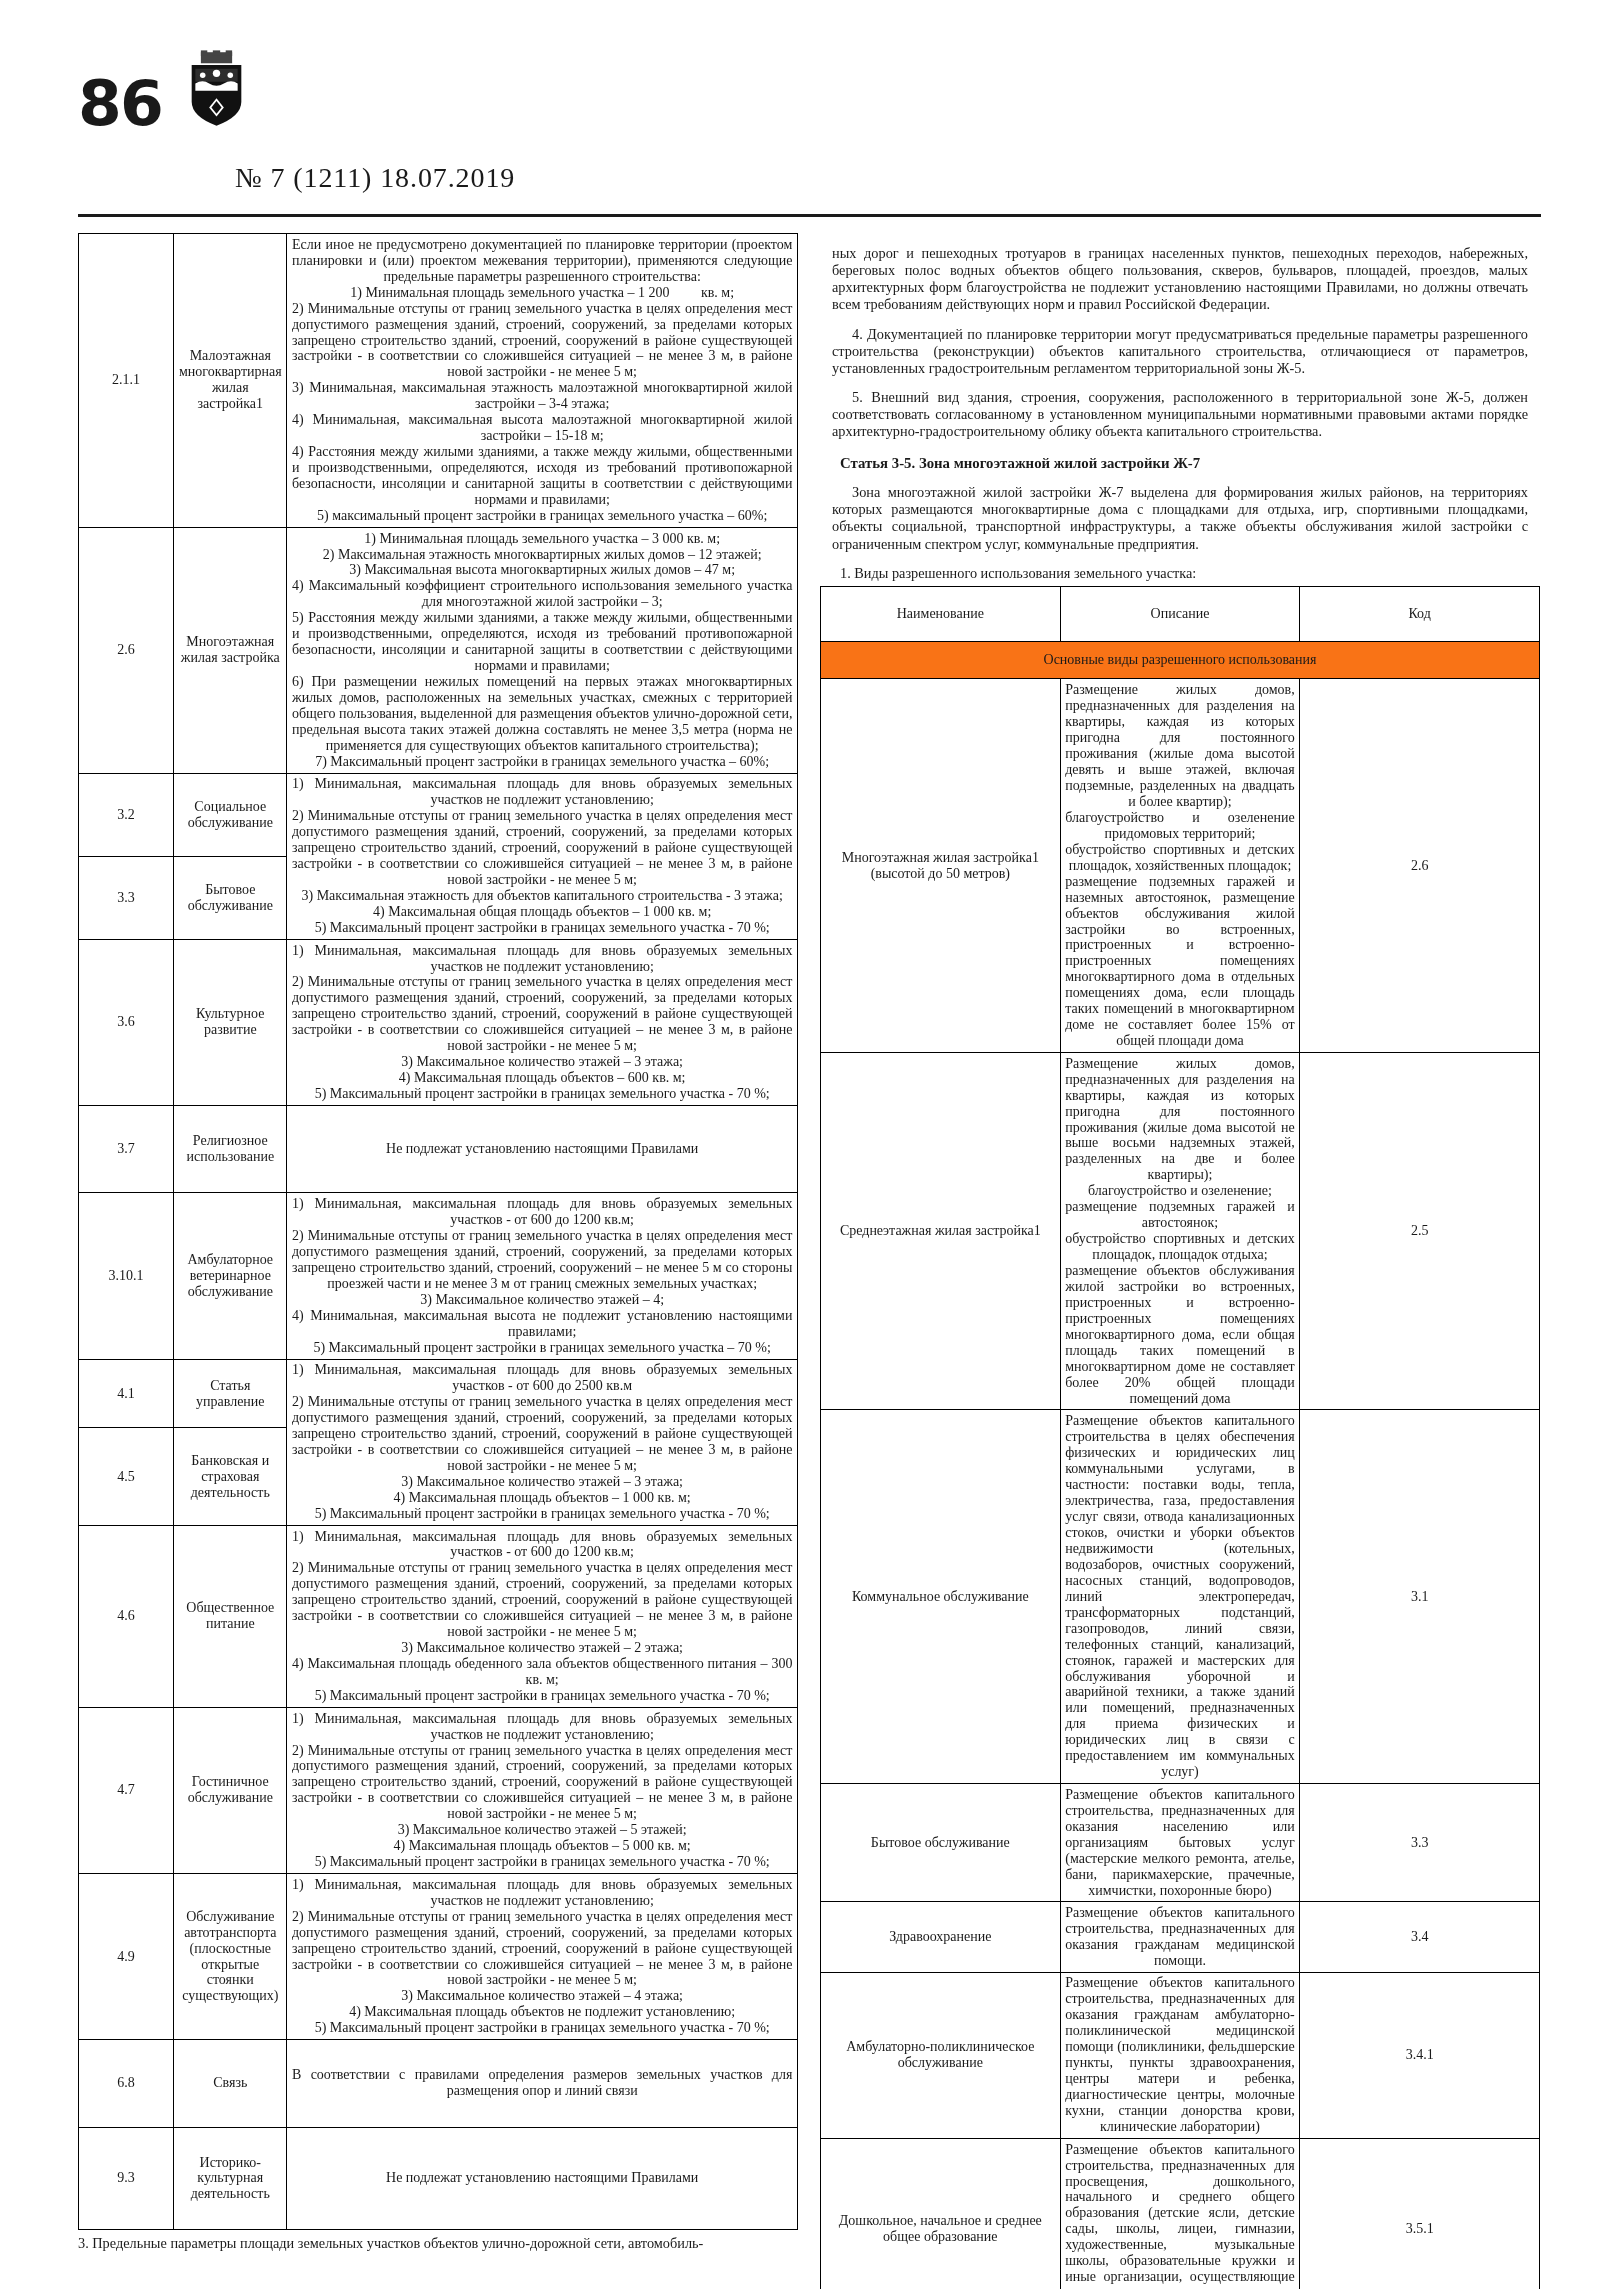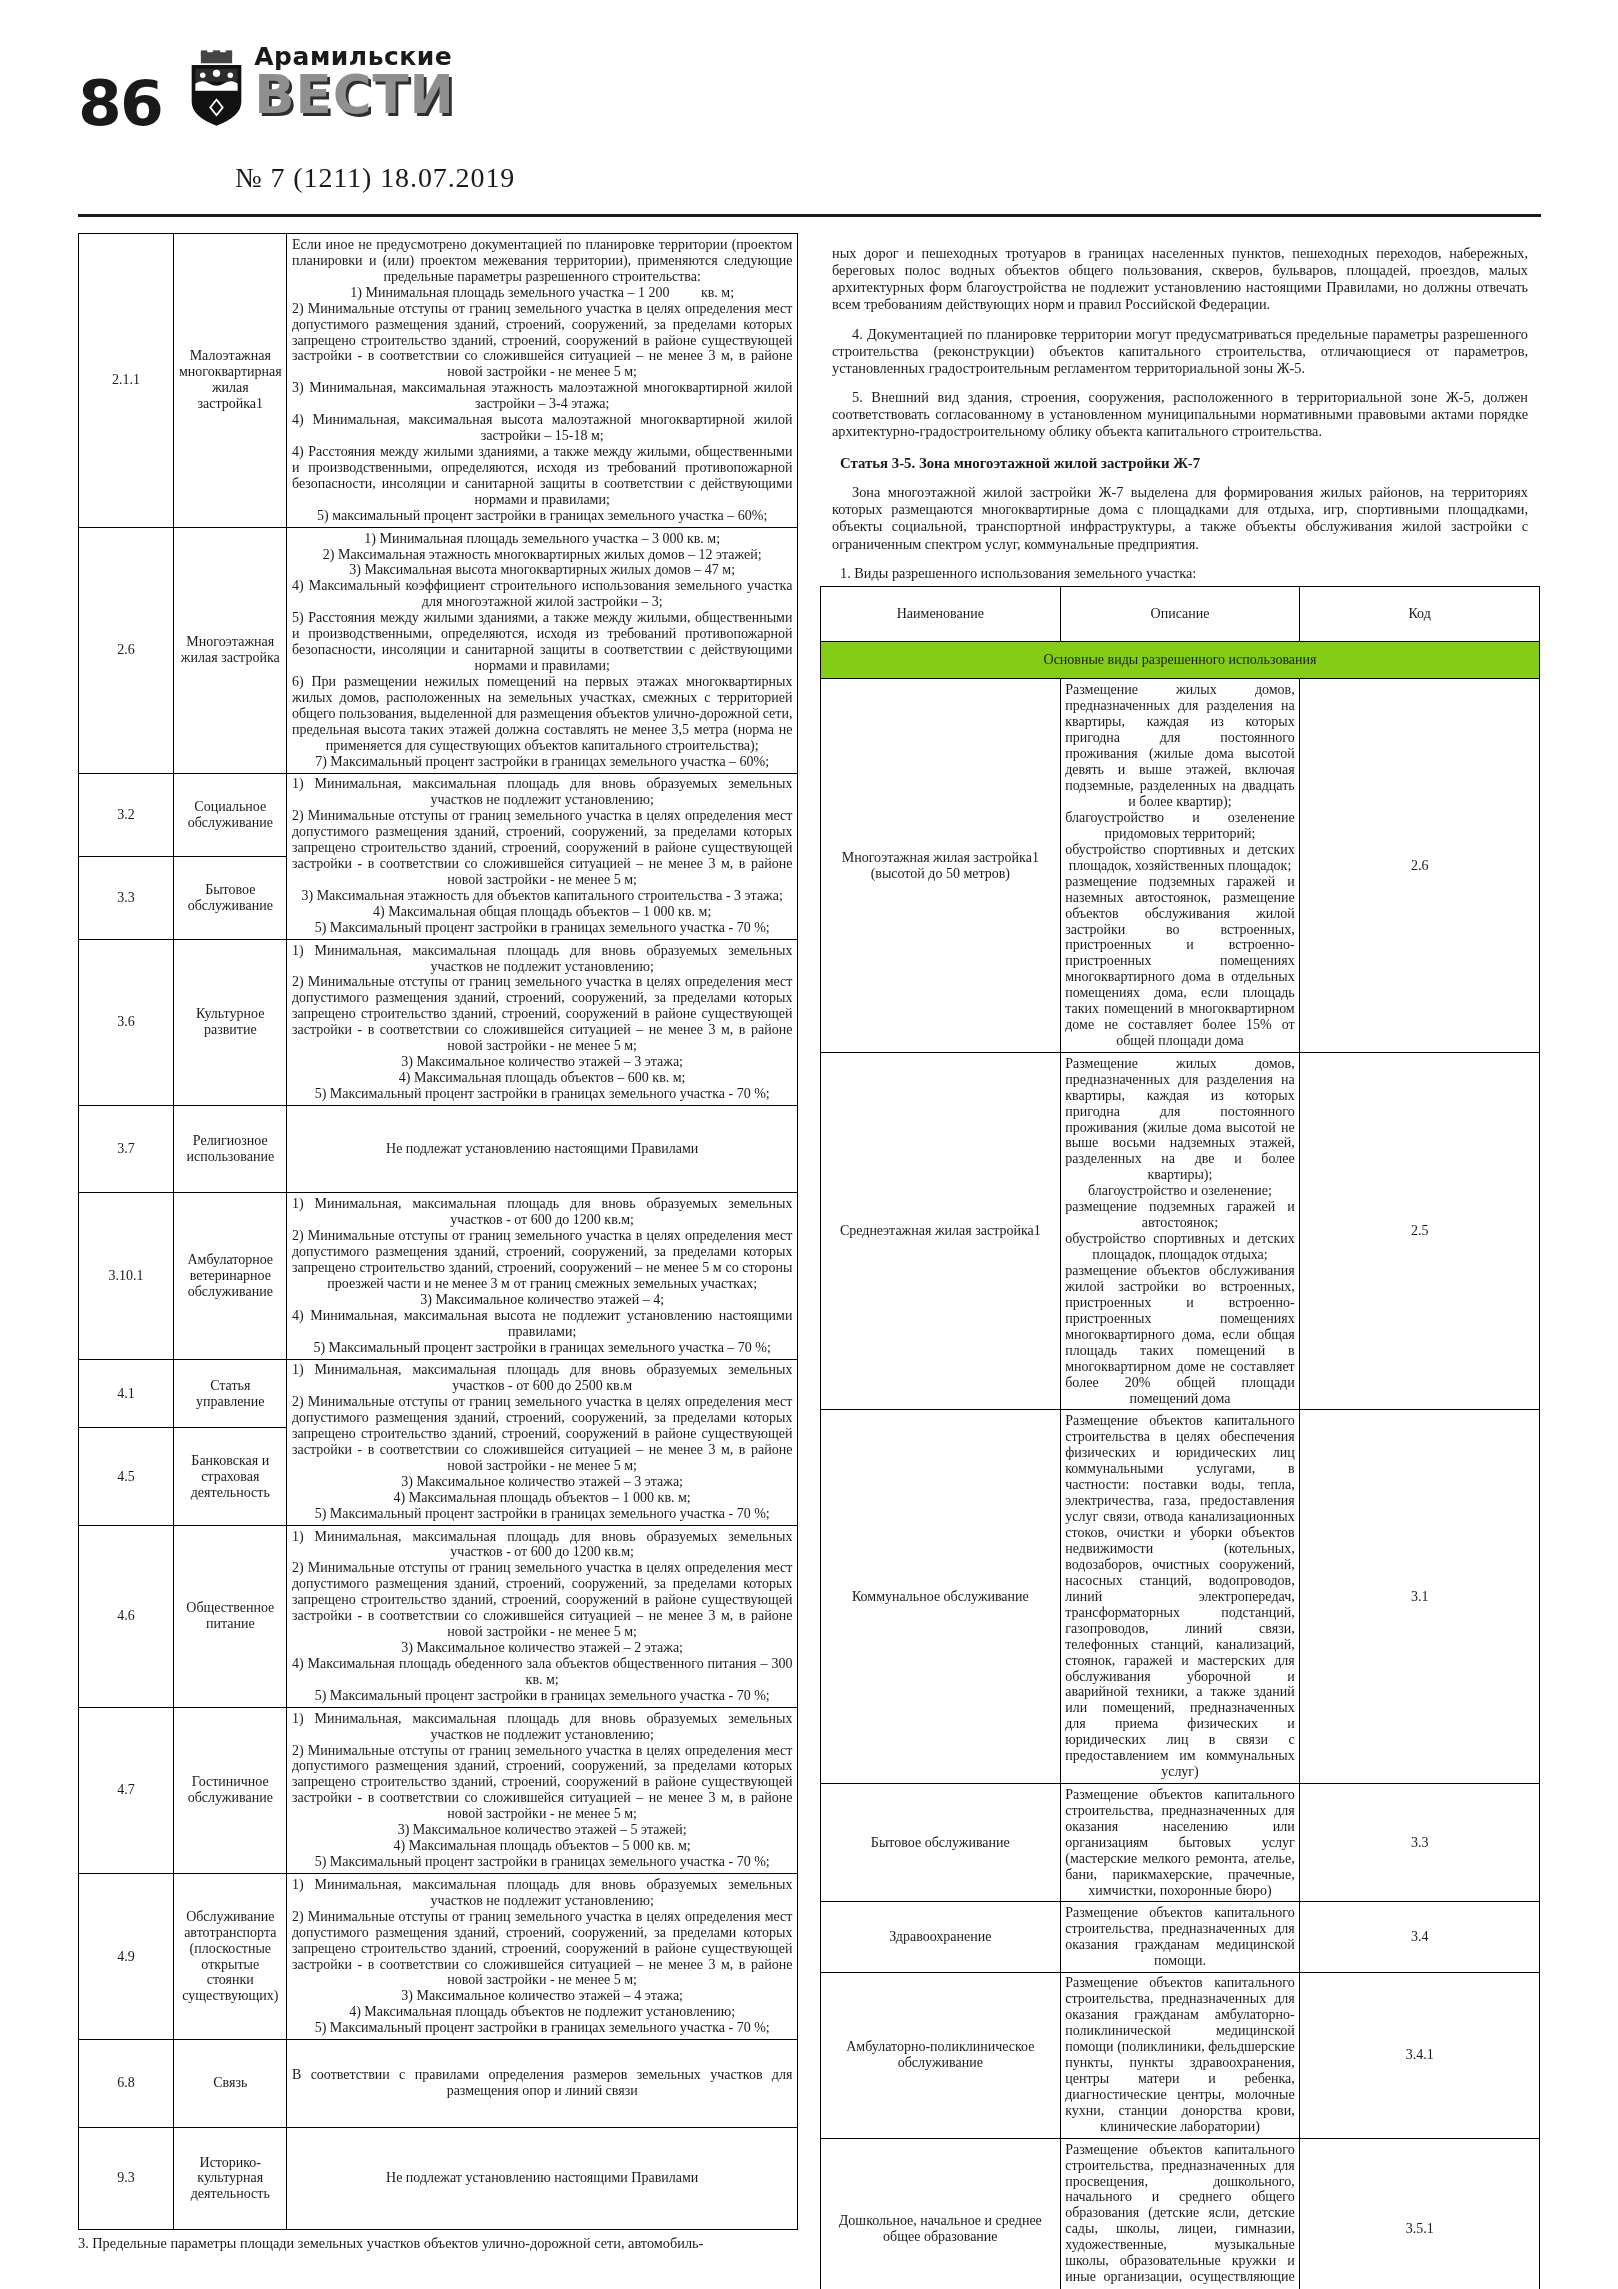--- a/index.html
+++ b/index.html
@@ -26,21 +26,21 @@
   table{border-collapse:collapse;width:100%;table-layout:fixed;font-size:14px;line-height:1.14;}
   table{border:1.8px solid #000;}
   td,th{border:0.9px solid #000;padding:2.8px 4.6px;vertical-align:middle;font-weight:normal;}
   td.code{width:85px;text-align:center;}
   td.name{width:103px;text-align:center;}
   td.desc{text-align:justify;text-align-last:center;white-space:pre-line;}
   .rt td.name{width:118px;}
   .rt td.code{width:92px;text-align:center;}
   th{text-align:center;white-space:pre-line;}
   .rt .head-row th{height:48px;}
-  tr.sect td{background:#84cc16;text-align:center;text-align-last:center;height:31px;}
+  tr.sect td{background:#f97316;text-align:center;text-align-last:center;height:31px;}
   td.tall{height:81px;}
   td.tall2{height:96px;}
   
   .para{margin:12px;text-align:justify;font-size:14.3px;line-height:1.2;}
   .para.indent{text-indent:20px;}
   .article-heading{margin:13px 0 0 0;text-indent:20px;font-weight:bold;font-size:14.8px;line-height:1.25;}
   .list-intro{margin:0 0 3.7px 0;text-indent:20px;font-size:14.3px;line-height:1.25;}
   .footnote{margin-top:4.6px;font-size:14.3px;line-height:1.2;text-align:justify;}
 </style>
 </head>
@@ -58,24 +58,20 @@
         <path d="M4 16 h54 v40 q0 16 -27 26 q-27 -10 -27 -26 Z" fill="#111"></path>
         <path d="M8 20 h46 v14 h-46 Z" fill="#2d2d2d"></path>
         <path d="M8 36 q8 -5 15 0 q8 5 16 0 q8 -5 15 0 v8 h-46 Z" fill="#fff"></path>
         <circle cx="16" cy="27" r="3" fill="#fff"></circle>
           <circle cx="31" cy="25" r="4" fill="#fff"></circle>
           <circle cx="46" cy="27" r="3" fill="#fff"></circle>
         <path d="M31 52 l8 10 -8 10 -8 -10 Z" fill="#fff"></path>
         <path d="M31 55 l5.5 7 -5.5 7 -5.5 -7 Z" fill="#111"></path>
       </svg>
     </div>
-    <div class="brand">
-      <span class="brand-top">Арамильские</span>
-      <span class="brand-main">ВЕСТИ</span>
-    </div>
   </div>
   <div class="issue-line">№ 7 (1211) 18.07.2019</div>
   <div class="header-rule"></div>
 </div>
 
 <div class="columns">
 
   <div class="col">
     <table class="lt">
       <tbody>

